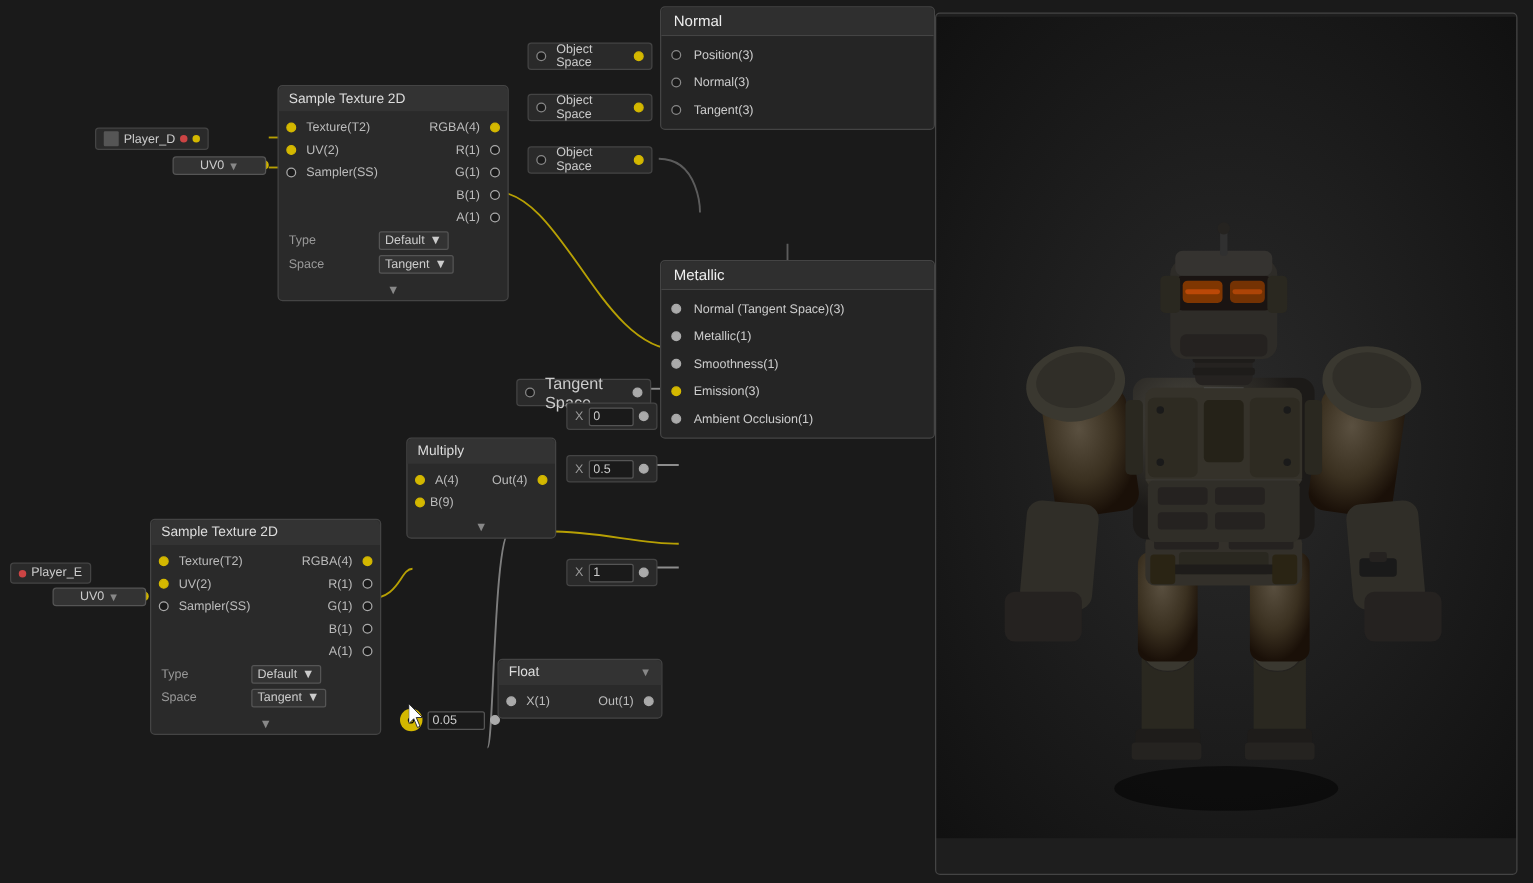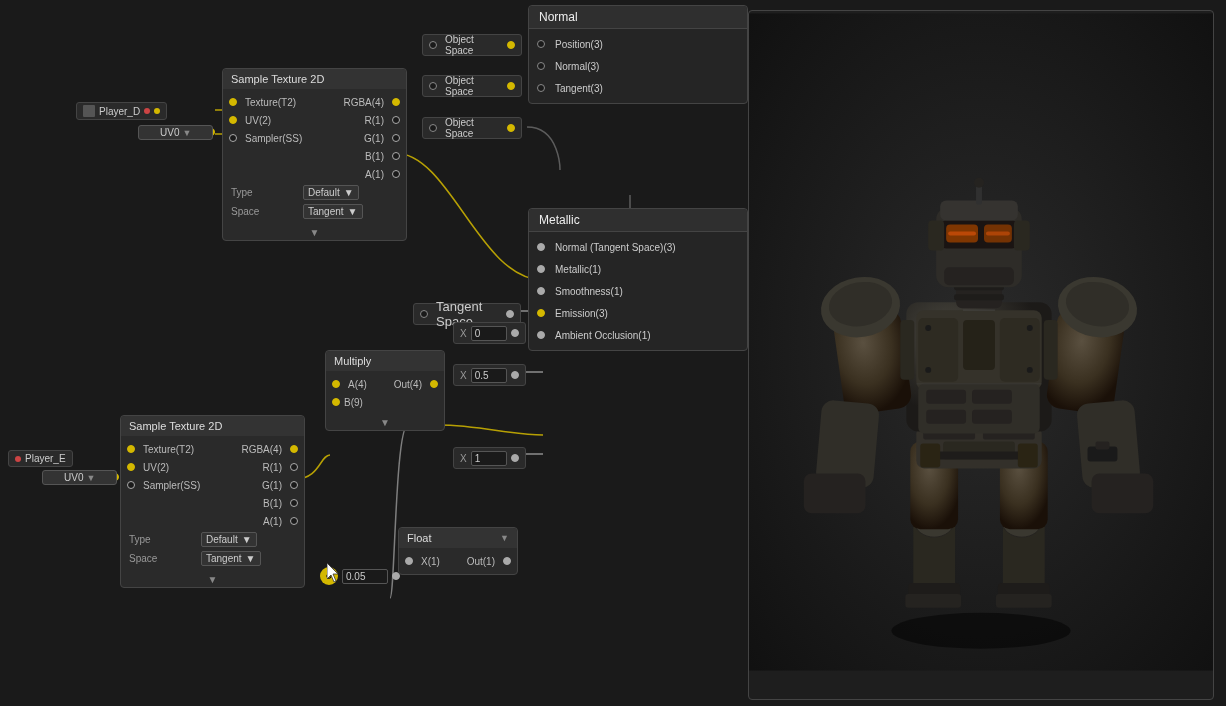--- a/index.html
+++ b/index.html
@@ -501,21 +501,21 @@
   <span class="badge-dot-red"></span>
   <span>Player_E</span>
 </div>
 
 <div class="uv-badge" style="left:42px; top:470px;">
   <span>UV0</span>
   <span style="color:#888;font-size:9px;">▼</span>
 </div>
 <span class="port-dot yellow" style="position:absolute;left:111px;top:473px;"></span>
 
-<div class="node" style="left:398px; top:527px; width:120px;">
+<div class="node" style="left:398px; top:527px; width:132px;">
   <div class="node-header" style="justify-content:space-between;">
     <span>Float</span>
     <span style="color:#888;font-size:9px;">▼</span>
   </div>
   <div class="node-body">
     <div class="port-row both">
       <div style="display:flex;align-items:center;gap:4px;">
         <span class="port-dot" style="border-color:#aaa;background:#aaa;"></span>
         <span class="port-label">X(1)</span>
       </div>

